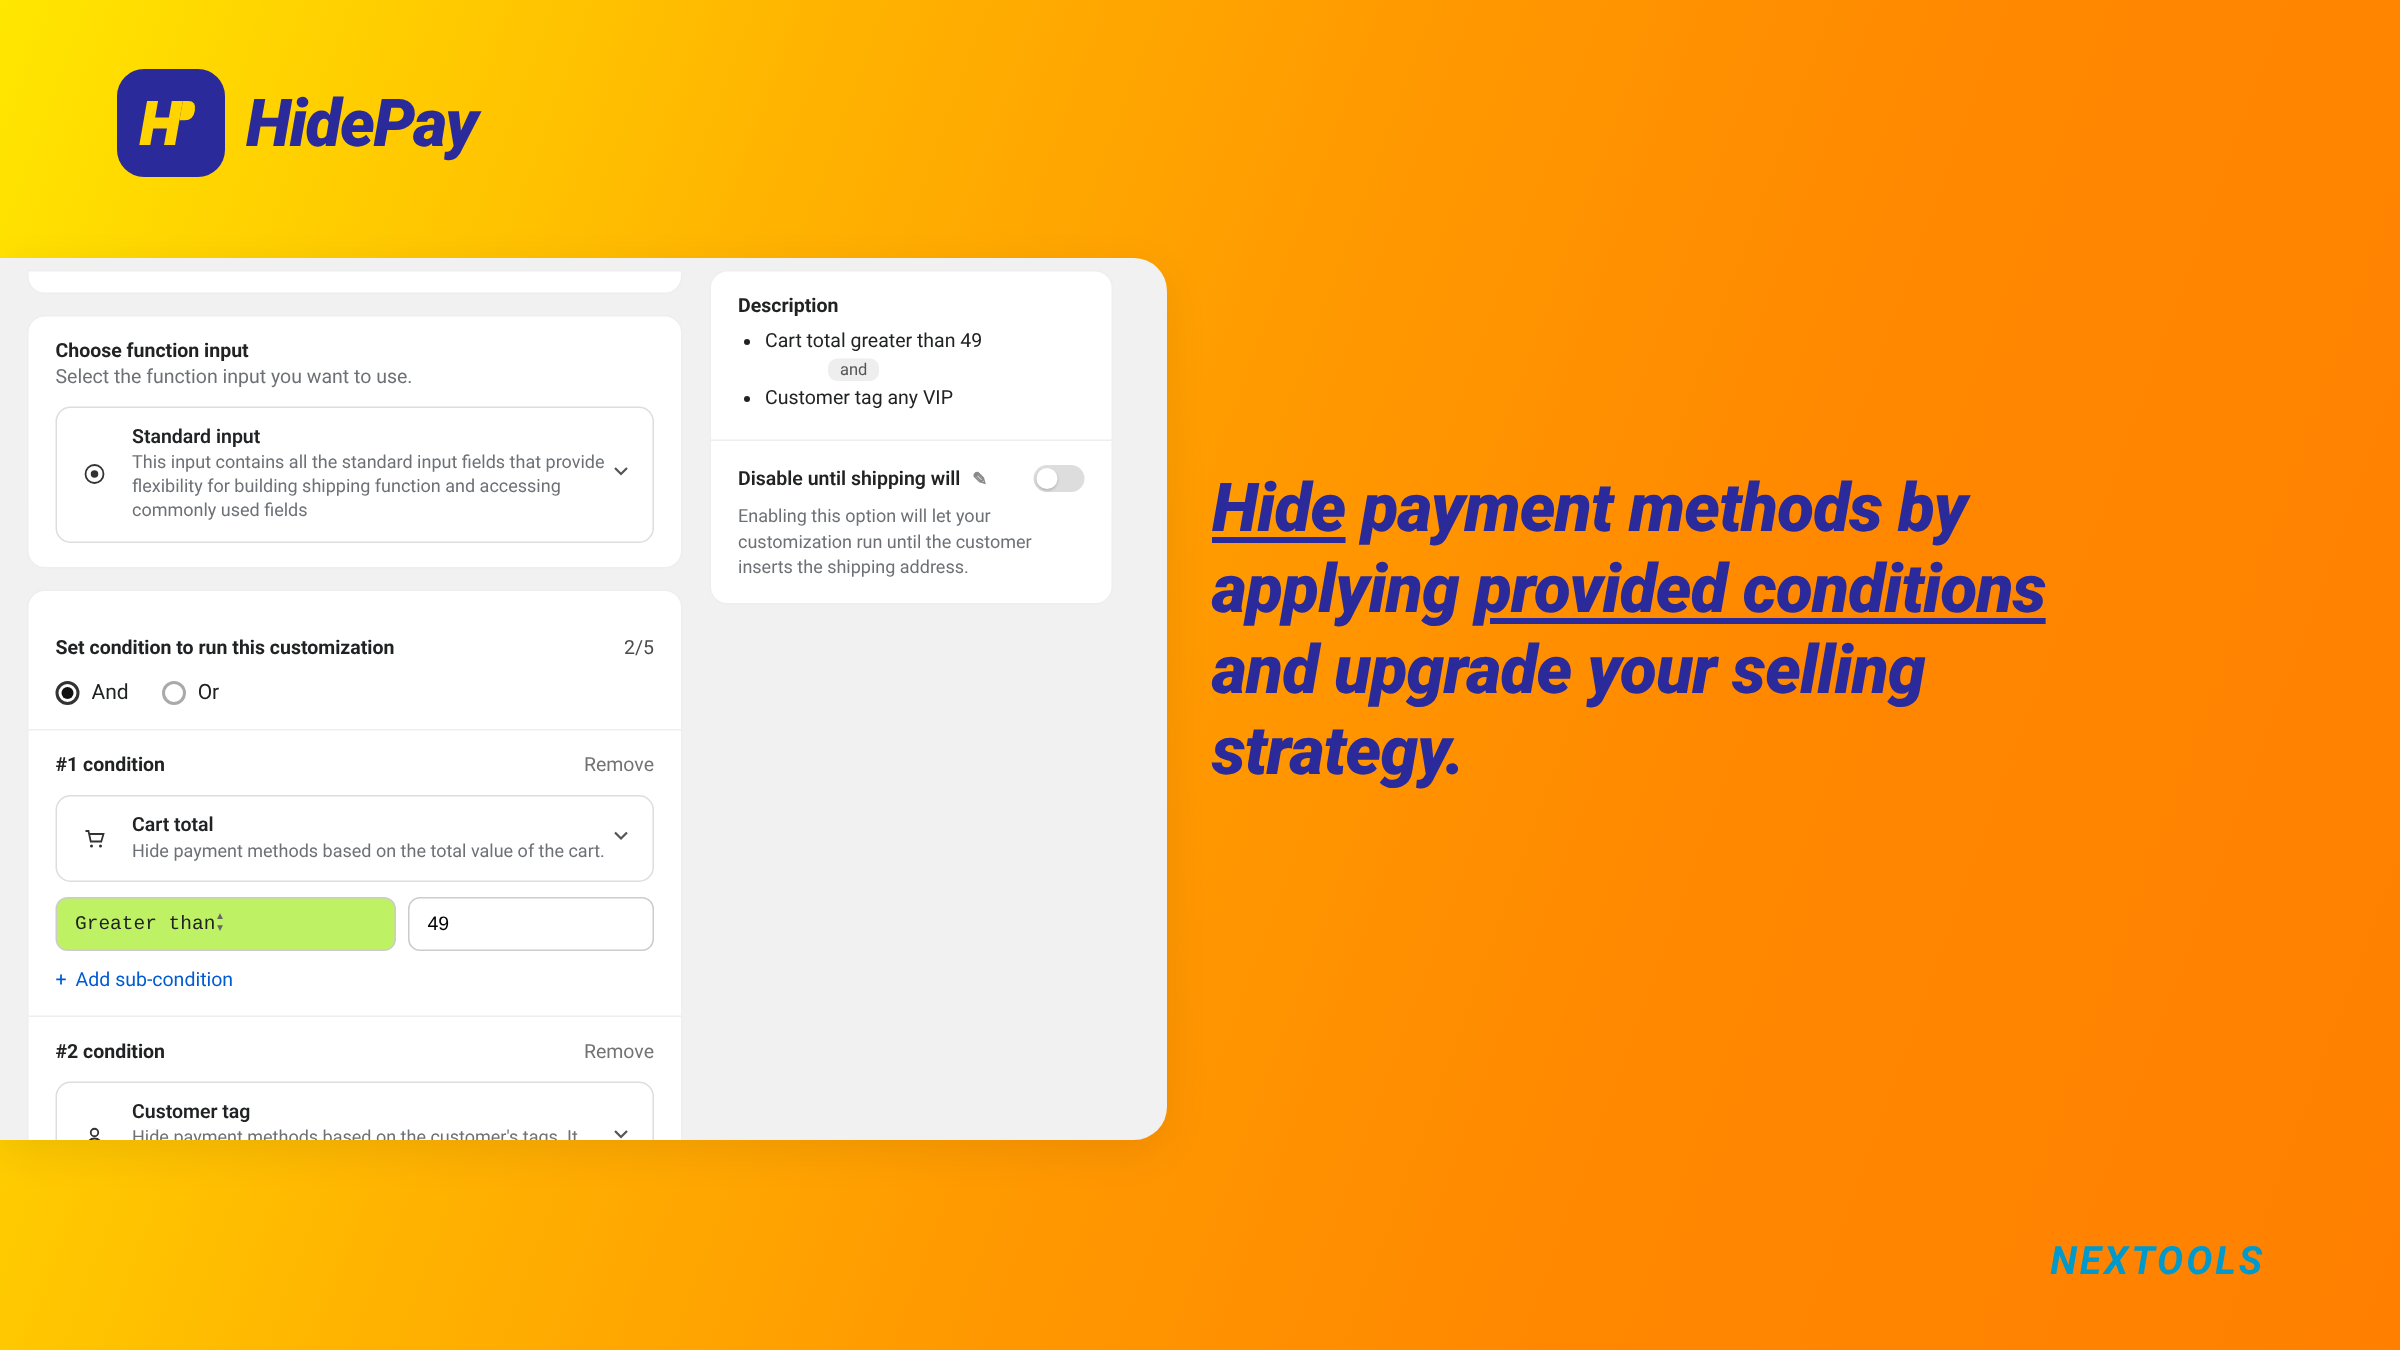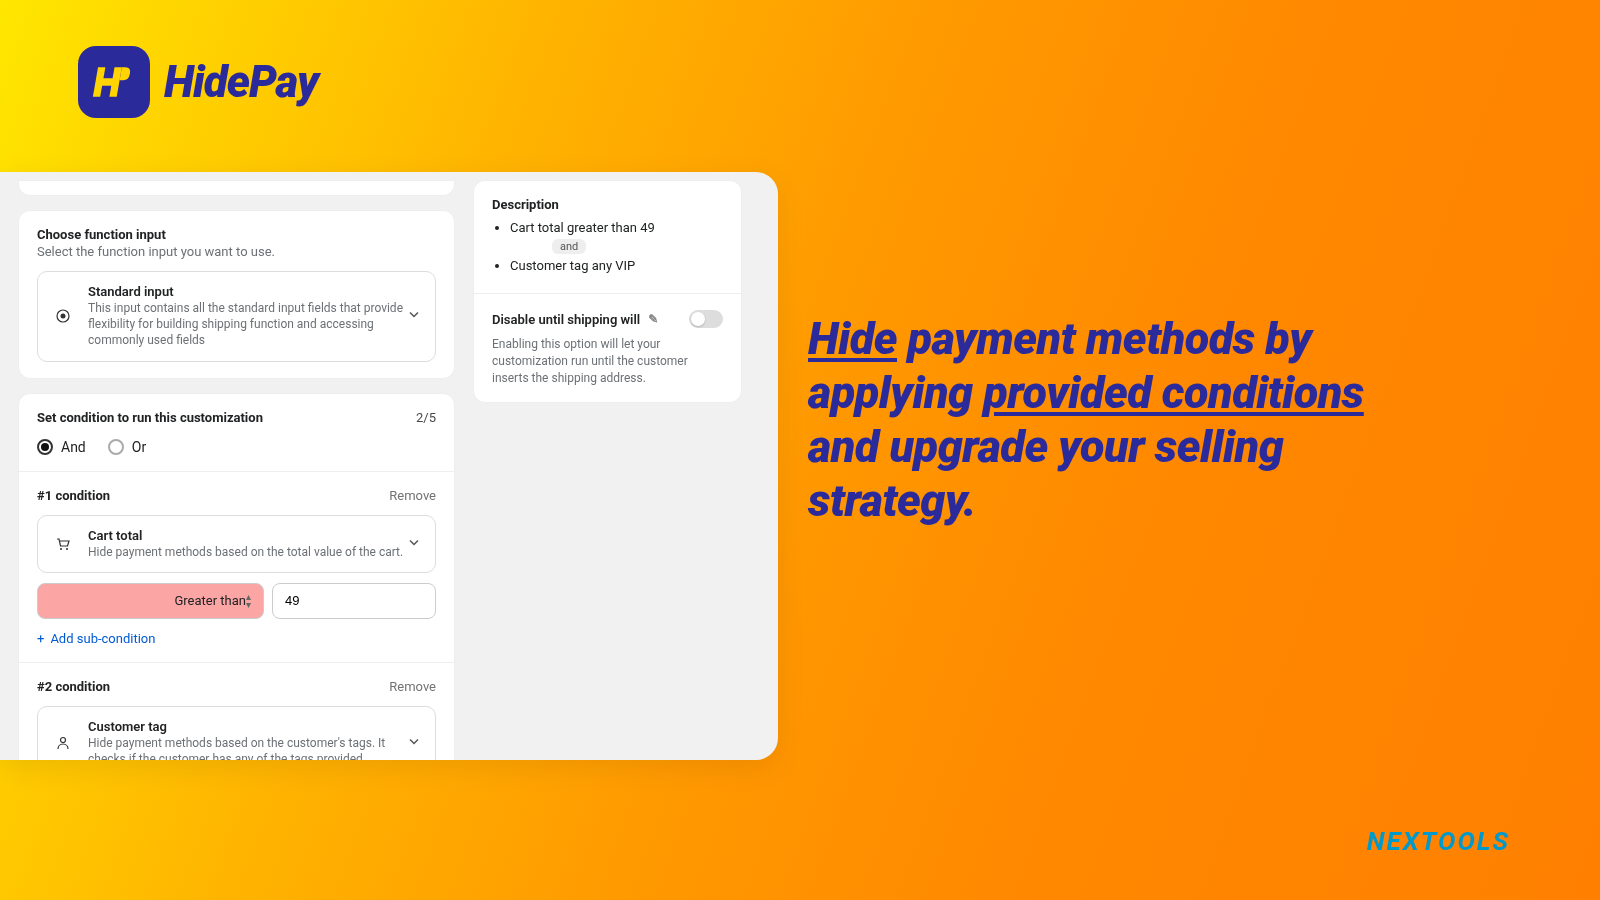--- a/index.html
+++ b/index.html
@@ -39,33 +39,33 @@
 .label-strong { font-weight: 700; }
 .label-sub { color: #6d7175; margin-top: 2px; }
 
 .input-box { border: 1px solid #ddd; border-radius: 10px; padding: 12px 14px; display: flex; align-items: center; gap: 14px; margin-top: 12px; position: relative; }
 .input-box .chev { position: absolute; right: 14px; top: 50%; transform: translateY(-50%); color: #555; }
 .ib-icon { width: 22px; display:flex; justify-content:center; color:#333; }
 .ib-text { flex: 1; min-width:0;}
 .ib-title { font-weight: 600; font-size: 13px; }
 .ib-desc { color: #6d7175; font-size: 12px; margin-top:1px; line-height:1.35; }
 
-.cond-head { display: flex; justify-content: space-between; align-items:flex-end;}
+.cond-head { display: flex; justify-content: space-between; align-items:flex-end;margin-top:15px;}
 .counter { color:#4a4a4a; font-size:13px;}
 .radios { display:flex; gap:22px; margin-top:14px;}
 .radio { display:flex; align-items:center; gap:8px; font-size:14px;}
 .radio .dot { width:16px; height:16px; border-radius:50%; border:2px solid #333; display:inline-flex; align-items:center; justify-content:center;}
 .radio.checked .dot::after { content:""; width:8px; height:8px; border-radius:50%; background:#111;}
 .radio:not(.checked) .dot { border-color:#aaa; }
 
 .cond-row-head { display:flex; justify-content:space-between; align-items:center;}
 .remove { color:#737373; font-size:13px; cursor:pointer; }
 
 .field-row { display:flex; gap:8px; margin-top:10px;}
-.select { flex:1; border:1px solid #ccc; border-radius:8px; padding:9px 12px; font-size:13px; display:flex; justify-content:flex-end; align-items:center; background:#fca5a5;}
+.select { flex:1; border:1px solid #ccc; border-radius:8px; padding:9px 12px; font-size:13px; display:flex; justify-content:flex-start; align-items:center; background:#bef264;font-family:Liberation Mono, monospace;}
 .text-input { width:164px; border:1px solid #ccc; border-radius:8px; padding:9px 12px; font-size:13px;}
 .add-sub { color:#005bd3; font-size:13px; margin-top:12px; display:inline-flex; align-items:center; gap:6px; cursor:pointer;}
 
 .desc-list { margin:8px 0 0 18px; padding:0;}
 .desc-list li { font-size:13px; margin-bottom:4px;}
 .and-pill { display:block; background:#eee; border-radius:6px; padding:1px 8px; font-size:11px; color:#555; width:fit-content; margin:4px 0 4px 60px;}
 
 .toggle-row { display:flex; justify-content:space-between; align-items:center;}
 .toggle-row .tl { display:flex; align-items:center; gap:8px; font-weight:600; }
 .info-icon, .edit-icon { font-size:12px; color:#888; }

